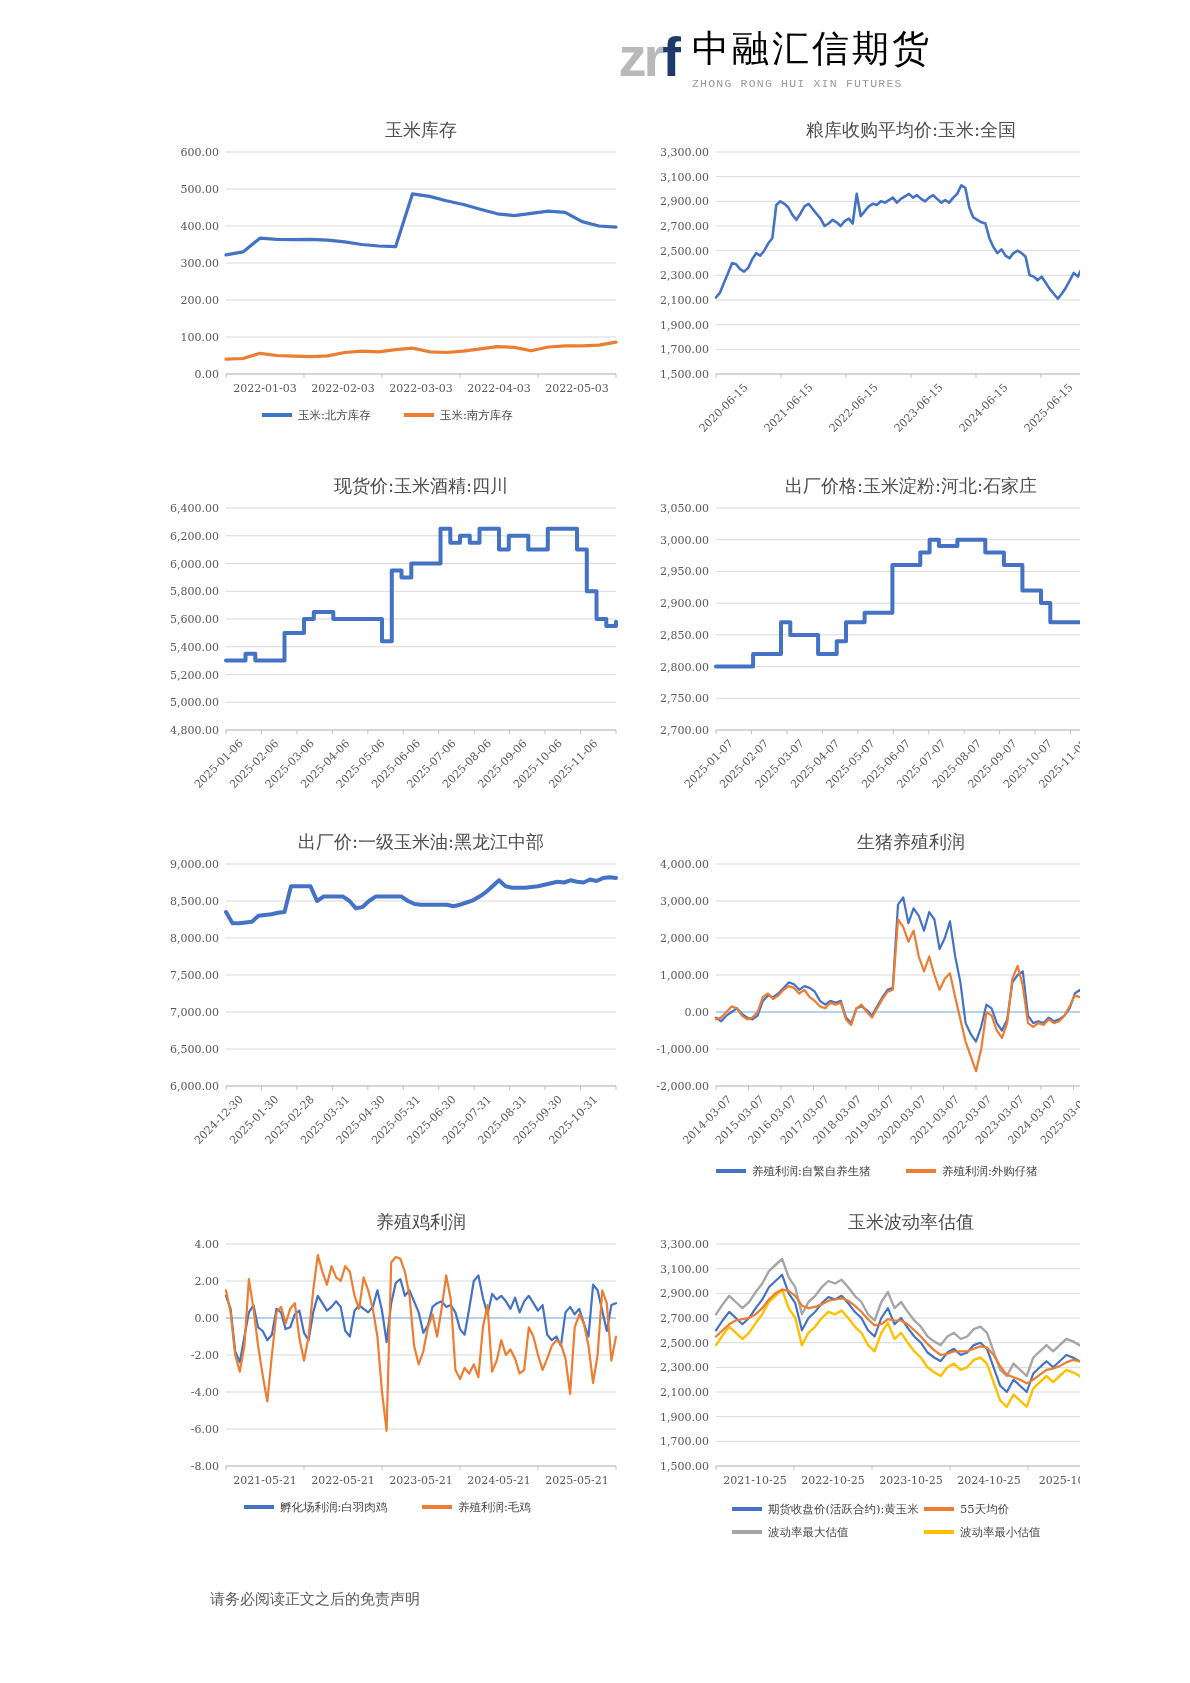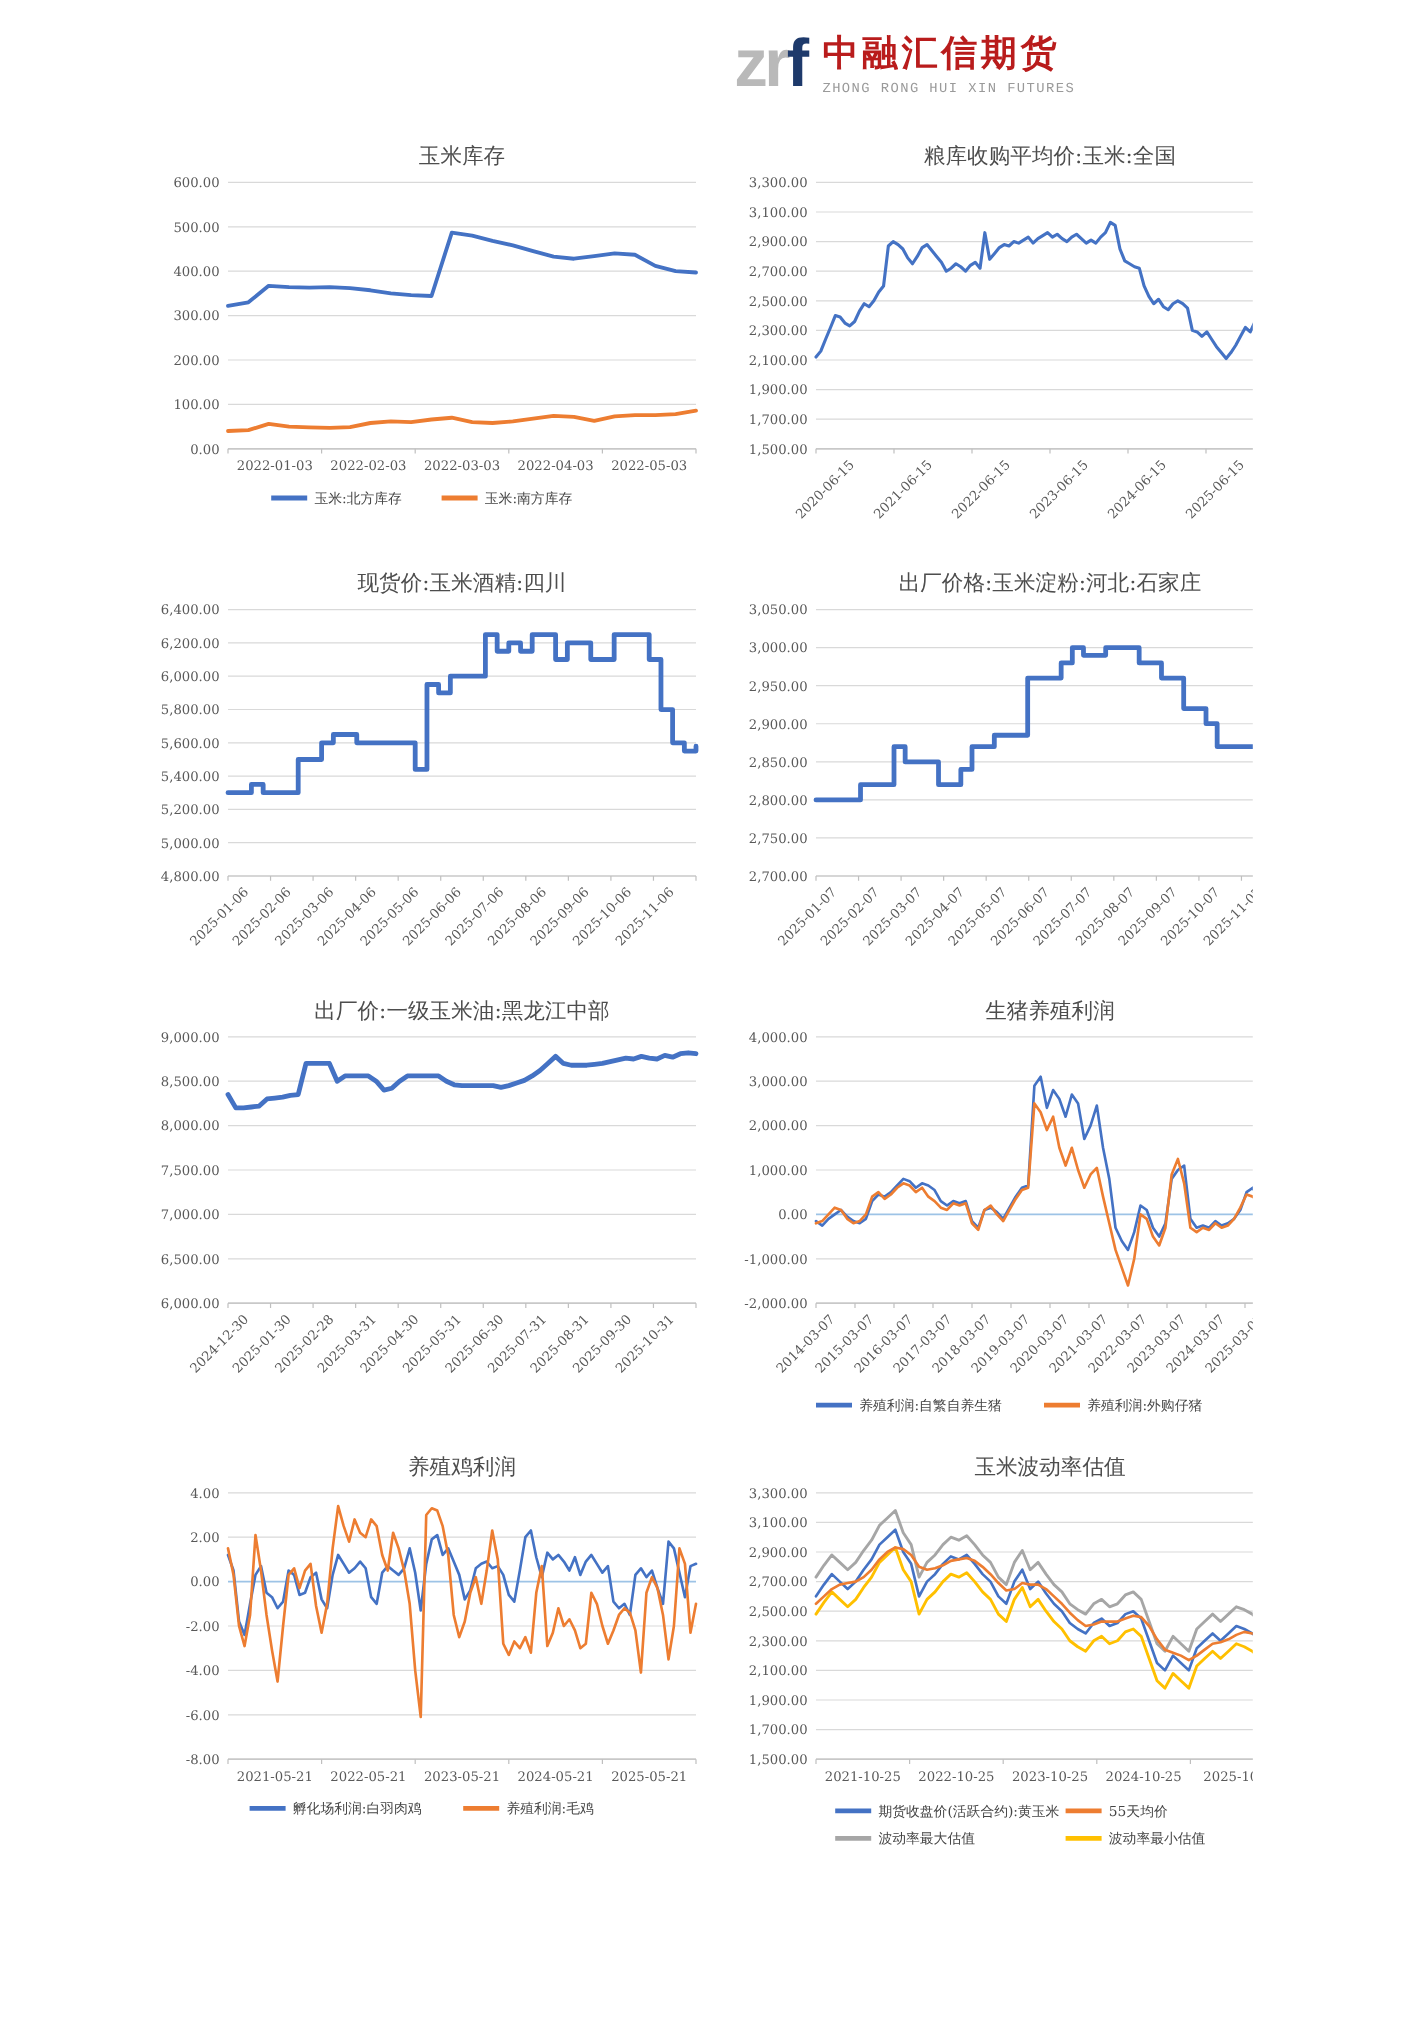--- a/index.html
+++ b/index.html
@@ -1,24 +1,24 @@
 <!DOCTYPE html>
 <html><head>
 <meta charset="utf-8">
 <style>
   html,body{margin:0;padding:0;background:#ffffff;}
   .page{position:relative;width:1044px;min-height:1683px;background:#fff;overflow:hidden;
-        font-family:"DejaVu Serif","Liberation Serif",serif;}
+        font-family:"DejaVu Serif","Liberation Serif",serif;padding-left:36px;}
   
   .logo{position:absolute;top:24px;right:148px;display:flex;align-items:center;gap:14px;}
   .logo-mark{font-family:"Liberation Sans","DejaVu Sans",sans-serif;font-weight:bold;
              font-size:56px;line-height:56px;letter-spacing:-3px;}
   .logo-mark .zr{color:#b9b9b9;}
   .logo-mark .f{color:#1e3a6b;}
-  .logo-text .cn{color:#b91c1c;font-weight:bold;font-size:30px;letter-spacing:3px;
+  .logo-text .cn{color:#000000;font-weight:normal;font-size:37px;letter-spacing:3px;
                  font-family:"Liberation Sans","DejaVu Sans",sans-serif;}
   .logo-text .en{color:#9a9a9a;font-size:11.5px;letter-spacing:1.2px;margin-top:3px;
                  font-family:Liberation Mono, monospace;}
   
   .grid{margin:112px 0 0 122px;display:grid;grid-template-columns:470px 470px;
         column-gap:0;row-gap:14px;align-items:start;gap:20px;}
   .chart{width:470px;}
   .chart svg{display:block;}
   .ct{font-size:18px;fill:#4d4d4d;}
   .tick{font-size:11px;fill:#595959;}
@@ -390,15 +390,16 @@
           <text x="312" y="309" class="leg">55天均价</text>
           <line x1="84" x2="114" y1="328" y2="328" stroke="#A6A6A6" stroke-width="4"></line>
           <text x="120" y="332" class="leg">波动率最大估值</text>
           <line x1="276" x2="306" y1="328" y2="328" stroke="#FFC000" stroke-width="4"></line>
           <text x="312" y="332" class="leg">波动率最小估值</text>
         </svg>
       </div>
   </div>
 
   <div class="footer">
+    <div class="disc">请务必阅读正文之后的免责声明</div>
   </div>
 
 </div>
 
 </body></html>

